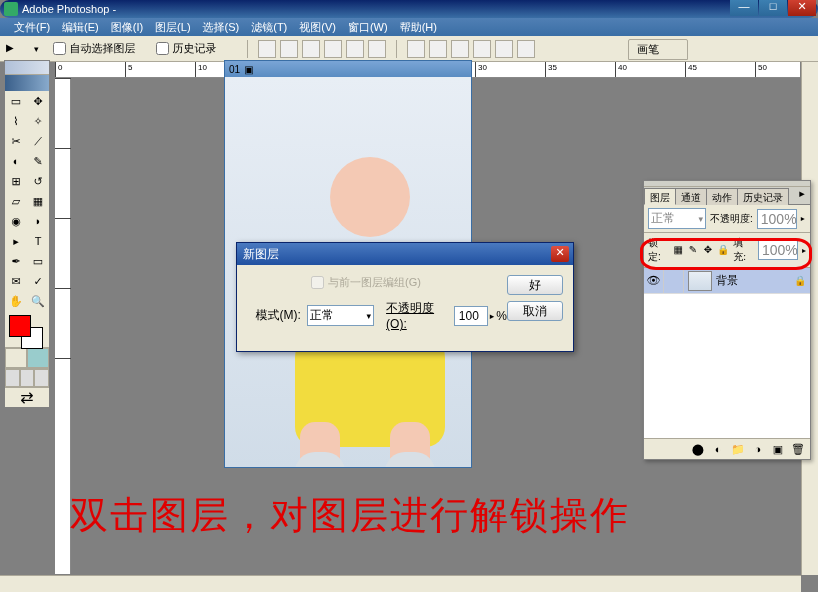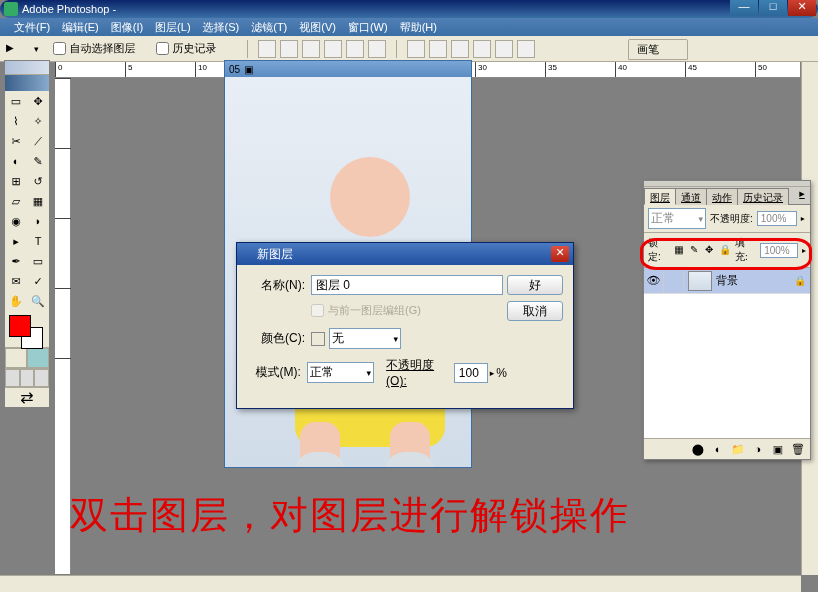--- a/index.html
+++ b/index.html
@@ -58,42 +58,42 @@
 .bg-color { position: absolute; left: 16px; top: 16px; width: 22px; height: 22px; background: #fff; border: 1px solid #000; }
 .mode-btns { display: flex; border-top: 1px solid #aca899; }
 .mode-btn { width: 22px; height: 20px; border: 1px solid #aca899; }
 .mode-btn.a { background: #9cc; }
 .screen-btns { display: flex; border-top: 1px solid #aca899; }
 .screen-btn { width: 15px; height: 18px; border: 1px solid #aca899; background: #ddd; }
 .jump-ir { height: 20px; border-top: 1px solid #aca899; display: flex; align-items: center; justify-content: center; }
 
 
 .dialog { position: absolute; left: 236px; top: 242px; width: 338px; background: #ece9d8; border: 1px solid #0a246a; box-shadow: 2px 2px 6px rgba(0,0,0,0.4); }
-.dialog-title { height: 22px; background: linear-gradient(#4a7ac0, #2050a0); color: #fff; font-size: 12px; display: flex; align-items: center; padding-left: 20px; position: relative; }
+.dialog-title { height: 22px; background: linear-gradient(#4a7ac0, #2050a0); color: #fff; font-size: 12px; display: flex; align-items: center; padding-left: 6px; position: relative; }
 .dialog-close { position: absolute; right: 4px; top: 3px; width: 18px; height: 16px; background: linear-gradient(#e05040, #b02010); color: #fff; font-size: 11px; text-align: center; border-radius: 2px; cursor: pointer; }
 .dialog-body { padding: 10px 10px 12px 10px; font-size: 12px; }
 .d-row { display: flex; align-items: center; margin-bottom: 8px; }
 .d-label { width: 58px; text-align: right; margin-right: 6px; }
 .d-input { border: 1px solid #7b9ebd; padding: 2px 4px; background: #fff; font-size: 12px; }
 .d-name { width: 192px; }
 .d-btn { width: 56px; height: 20px; background: linear-gradient(#fff, #e0e0e0); border: 1px solid #7b9ebd; border-radius: 3px; font-size: 12px; cursor: pointer; }
 .d-btns-col { display: flex; flex-direction: column; gap: 6px; }
 .d-sub { margin-left: 64px; color: #aca899; font-size: 11px; margin-bottom: 10px; display: flex; align-items: center; }
 .d-sub input { margin-right: 4px; }
 .d-main { display: flex; }
 .d-left { flex: 1; }
 .d-color-sw { width: 14px; height: 14px; border: 1px solid #888; margin-right: 4px; }
 .d-sel { width: 72px; border: 1px solid #7b9ebd; background: #fff; font-size: 12px; padding: 1px 2px; display: flex; justify-content: space-between; align-items: center; }
 .d-sel:after { content: "▾"; font-size: 9px; }
 .d-opacity-in { width: 34px; }
 
 
 .layers-panel { position: absolute; right: 7px; top: 180px; width: 168px; height: 280px; background: #ece9d8; border: 1px solid #808080; box-shadow: 2px 2px 4px rgba(0,0,0,0.3); }
 .lp-top { height: 6px; background: #d0d0c8; border-bottom: 1px solid #aca899; }
-.lp-tabs { display: flex; background: #d0d0c8; font-size: 11px; border-bottom: 1px solid #808080; height: 18px; text-decoration: underline; }
+.lp-tabs { display: flex; background: #d0d0c8; font-size: 11px; border-bottom: 1px solid #808080; height: 18px; }
 .lp-tab { padding: 2px 5px; border: 1px solid #808080; border-bottom: none; background: #ece9d8; cursor: pointer; margin-right: -1px; position: relative; top: 1px; font-size: 10px; }
 .lp-tab.active { background: #ece9d8; z-index: 2; border-bottom: 1px solid #ece9d8; }
 .lp-tab:not(.active) { background: #d8d4c8; }
 .lp-menu-btn { margin-left: auto; width: 16px; text-align: center; cursor: pointer; }
 .lp-opts { display: flex; align-items: center; font-size: 10px; padding: 3px 4px; gap: 4px; border-bottom: 1px solid #aca899; }
 .lp-blend { width: 58px; }
 .lp-lock-row { display: flex; align-items: center; font-size: 10px; padding: 3px 4px; gap: 4px; border-bottom: 1px solid #aca899; }
 .lock-ic { width: 12px; height: 12px; display: inline-block; font-size: 10px; text-align: center; }
 .lp-layers { flex: 1; background: #fff; height: 170px; overflow: auto; }
 .layer-row { display: flex; align-items: center; height: 26px; border-bottom: 1px solid #ddd; font-size: 11px; background: #c8d8f0; }
@@ -109,21 +109,21 @@
 
 .highlight-circle { position: absolute; right: 6px; top: 238px; width: 172px; height: 32px; border: 3px solid #e00; border-radius: 16px / 12px; pointer-events: none; }
 
 
 .annotation { position: absolute; left: 70px; top: 490px; color: #e00000; font-size: 38px; font-family: SimSun, serif; letter-spacing: 2px; }
 
 
 .sb-v { position: absolute; right: 0; top: 62px; width: 17px; bottom: 17px; background: #ece9d8; border-left: 1px solid #aca899; }
 .sb-h { position: absolute; left: 0; bottom: 0; right: 17px; height: 17px; background: #ece9d8; border-top: 1px solid #aca899; }
 
-.opt-field { border: 1px solid #7b9ebd; background: #fff; font-size: 10px; padding: 1px 3px; width: 40px; color: #888; }
+.opt-field { border: 1px solid #7b9ebd; background: #fff; font-size: 14px; padding: 1px 3px; width: 40px; color: #888; }
 </style>
 </head>
 <body>
 
 <div class="title-bar">
   <span class="icon"></span>
   <span>Adobe Photoshop</span>
   <span>&nbsp;-&nbsp;</span>
   <div class="win-btns">
     <div class="win-btn win-min">—</div>
@@ -238,21 +238,21 @@
   <div class="screen-btns">
     <div class="screen-btn"></div>
     <div class="screen-btn"></div>
     <div class="screen-btn"></div>
   </div>
   <div class="jump-ir">⇄</div>
 </div>
 
 <div class="doc-win">
   <div class="doc-titlebar">
-    <span>05</span>
+    <span>01</span>
     <span style="margin-left:4px;">▣</span>
   </div>
   <div class="doc-canvas">
     <div class="baby-head"></div>
     <div class="baby-hand"></div>
     <div class="baby-body"></div>
     <div class="baby-leg1"></div>
     <div class="baby-leg2"></div>
     <div class="baby-shoe1"></div>
     <div class="baby-shoe2"></div>
@@ -260,34 +260,23 @@
 </div>
 
 <div class="dialog">
   <div class="dialog-title">
     <span>新图层</span>
     <div class="dialog-close">✕</div>
   </div>
   <div class="dialog-body">
     <div class="d-main">
       <div class="d-left">
-        <div class="d-row">
-          <span class="d-label">名称(N):</span>
-          <input class="d-input d-name" value="图层 0" style="">
-        </div>
         <div class="d-sub">
           <input type="checkbox" disabled="" style="">
           <span>与前一图层编组(G)</span>
-        </div>
-        <div class="d-row">
-          <span class="d-label">颜色(C):</span>
-          <span class="d-color-sw"></span>
-          <div class="d-sel">
-              <span>无</span>
-            </div>
         </div>
         <div class="d-row">
           <span class="d-label">模式(M):</span>
           <div class="d-sel">
               <span>正常</span>
             </div>
           <span style="margin-left:12px;text-decoration:underline;">不透明度(O):</span>
           <input class="d-input d-opacity-in" style="margin-left: 4px;" value="100">
           <span style="font-size:9px;margin:0 2px;">▸</span>
           <span>%</span>

